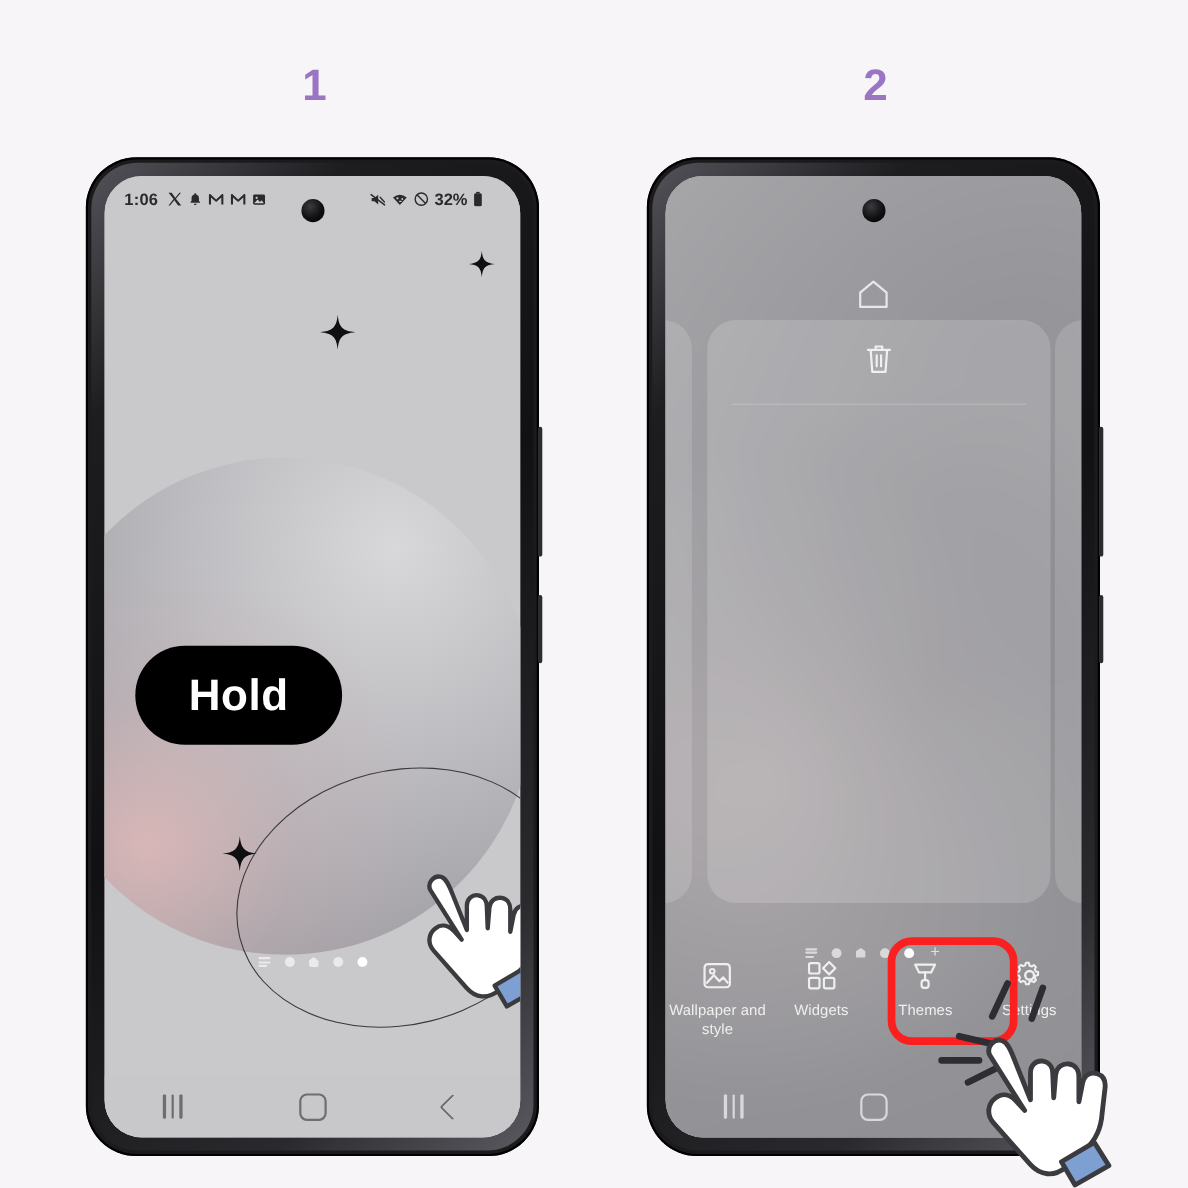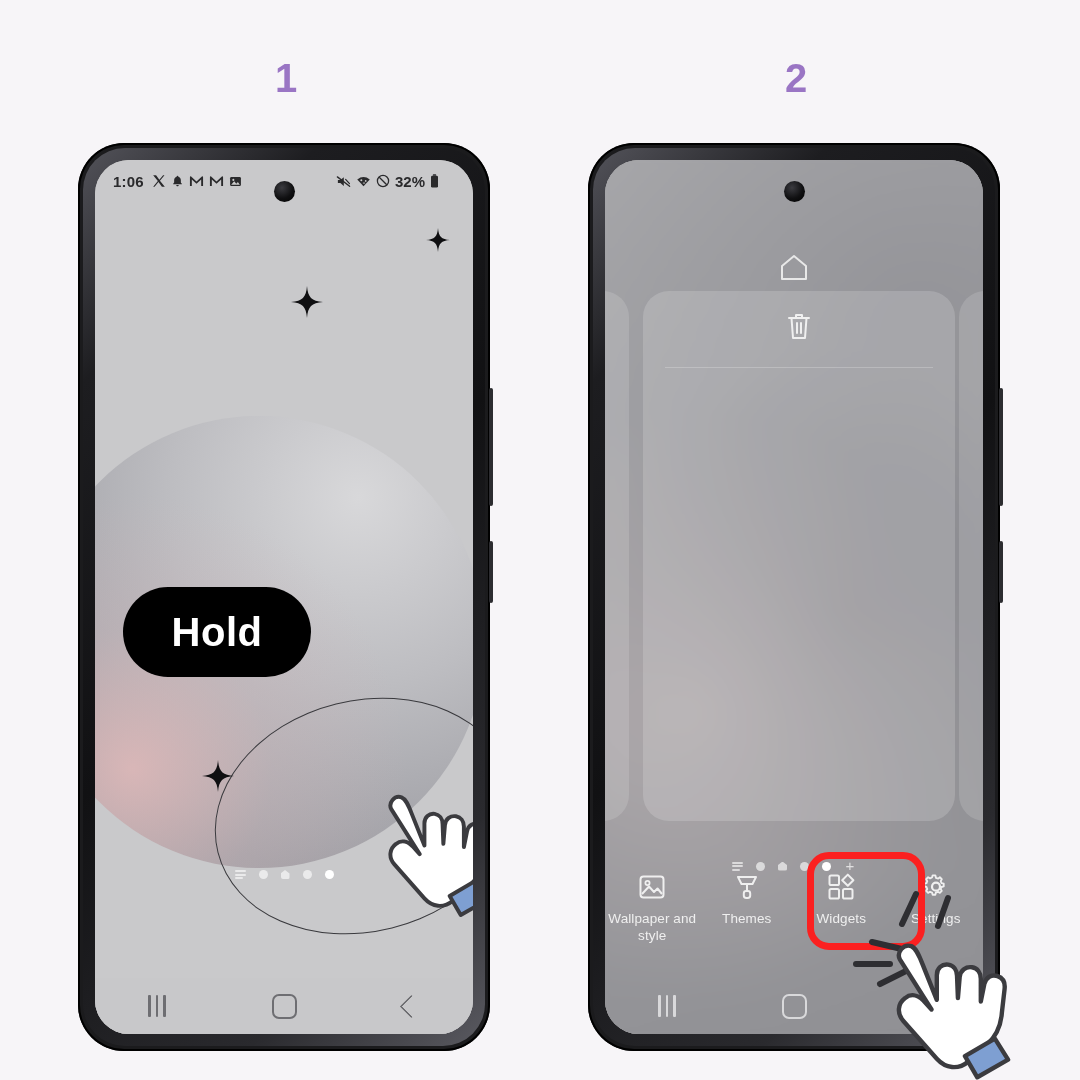--- a/index.html
+++ b/index.html
@@ -500,35 +500,35 @@
             <svg class="tb-icon" viewBox="0 0 30 30">
               <rect x="3.5" y="4.5" width="23" height="21" rx="3" fill="none" stroke="#efefef" stroke-width="2"></rect>
               <circle cx="10.5" cy="11" r="2.1" fill="none" stroke="#efefef" stroke-width="1.8"></circle>
               <path d="M5 22 L12 14.5 L17 20 L20.5 16.5 L25 22" fill="none" stroke="#efefef" stroke-width="2" stroke-linejoin="round"></path>
             </svg>
             <div class="tb-label">Wallpaper and style</div>
           </div>
 
           <div class="tb-item">
             <svg class="tb-icon" viewBox="0 0 30 30">
-              <path d="M6 5 H24 L20.5 12 H9.5 Z" fill="none" stroke="#efefef" stroke-width="2" stroke-linejoin="round"></path>
-              <path d="M15 12 V19" stroke="#efefef" stroke-width="2" stroke-linecap="round"></path>
-              <rect x="11.8" y="19" width="6.4" height="7" rx="2.4" fill="none" stroke="#efefef" stroke-width="2"></rect>
-            </svg>
-            <div class="tb-label">Themes</div>
-          </div>
-
-          <div class="tb-item">
-            <svg class="tb-icon" viewBox="0 0 30 30">
               <rect x="3.5" y="3.5" width="9.5" height="9.5" rx="1.6" fill="none" stroke="#efefef" stroke-width="2"></rect>
               <rect x="3.5" y="17" width="9.5" height="9.5" rx="1.6" fill="none" stroke="#efefef" stroke-width="2"></rect>
               <rect x="17" y="17" width="9.5" height="9.5" rx="1.6" fill="none" stroke="#efefef" stroke-width="2"></rect>
               <path d="M21.8 2.6 L27.4 8.2 L21.8 13.8 L16.2 8.2 Z" fill="none" stroke="#efefef" stroke-width="2" stroke-linejoin="round"></path>
             </svg>
             <div class="tb-label">Widgets</div>
+          </div>
+
+          <div class="tb-item">
+            <svg class="tb-icon" viewBox="0 0 30 30">
+              <path d="M6 5 H24 L20.5 12 H9.5 Z" fill="none" stroke="#efefef" stroke-width="2" stroke-linejoin="round"></path>
+              <path d="M15 12 V19" stroke="#efefef" stroke-width="2" stroke-linecap="round"></path>
+              <rect x="11.8" y="19" width="6.4" height="7" rx="2.4" fill="none" stroke="#efefef" stroke-width="2"></rect>
+            </svg>
+            <div class="tb-label">Themes</div>
           </div>
 
           <div class="tb-item">
             <svg class="tb-icon" viewBox="0 0 30 30">
               <path d="M15 4.2 L17.6 5 L19.6 3.4 L21.9 5.7 L20.6 8 L21.6 10.4 L24.2 11 L24.2 14.3 L21.6 15 L20.6 17.4 L21.9 19.7 L19.6 22 L17.3 20.7 L14.9 21.6 L14.2 24.2 L11 24.2 L10.3 21.6 L7.9 20.7 L5.6 22 L3.3 19.7 L4.6 17.4 L3.7 15 L1.1 14.3 L1.1 11 L3.7 10.4 L4.6 8 L3.3 5.7 L5.6 3.4 L7.9 4.7 L10.3 3.7 L11 1.1 L14.2 1.1 Z" transform="translate(2.4,2.4) scale(0.84)" fill="none" stroke="#efefef" stroke-width="2.2" stroke-linejoin="round"></path>
               <circle cx="15" cy="14.7" r="4" fill="none" stroke="#efefef" stroke-width="2.2"></circle>
             </svg>
             <div class="tb-label">Settings</div>
           </div>
 

